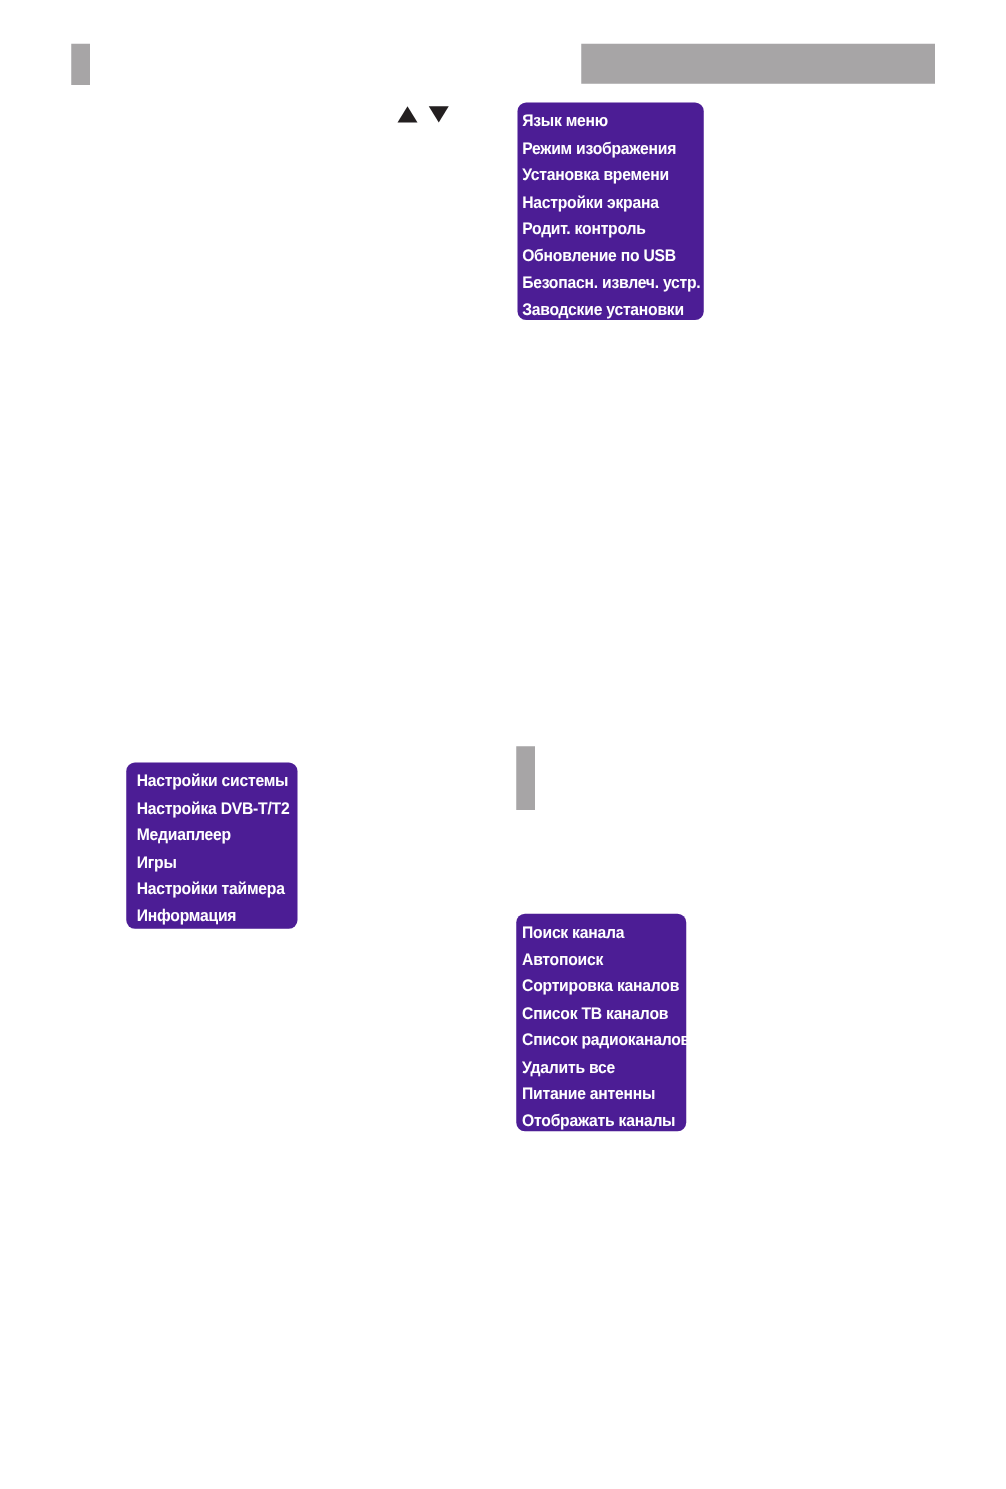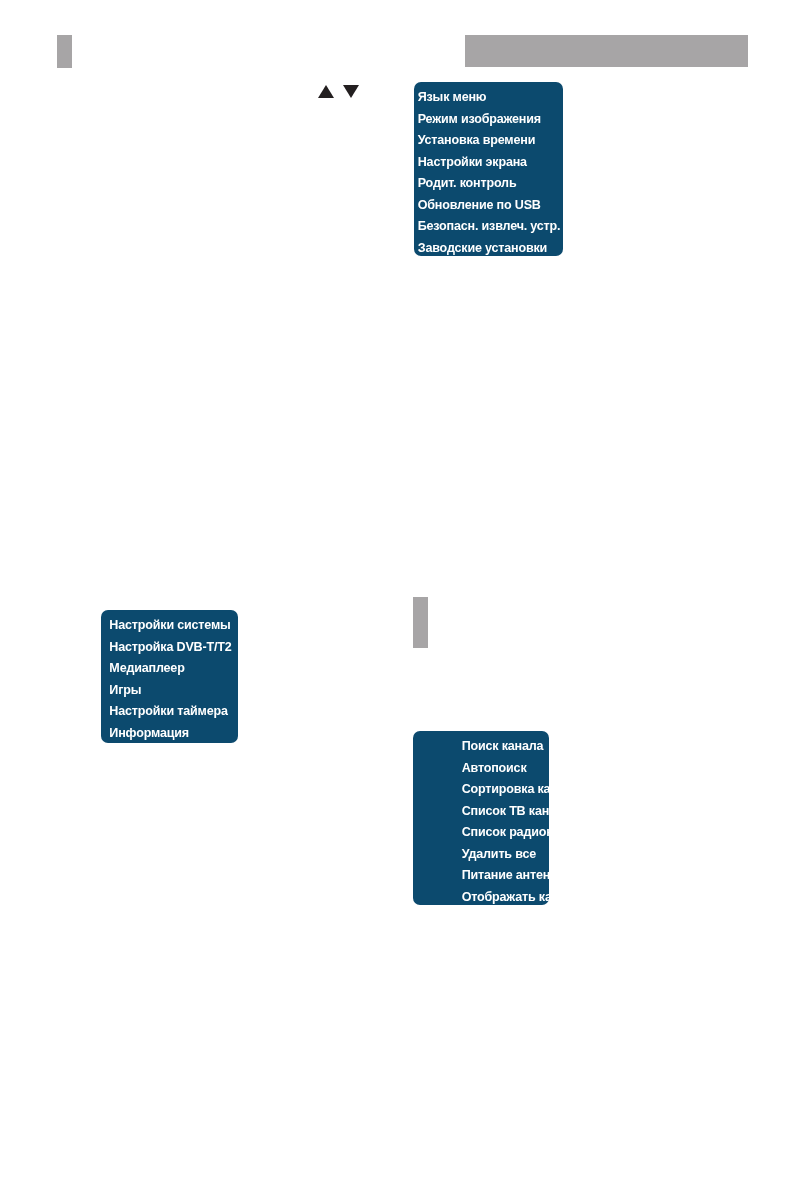--- a/index.html
+++ b/index.html
@@ -60,21 +60,21 @@
   .tri-up {
     border-bottom: 13px solid #231f20;
   }
   .tri-down {
     border-top: 13px solid #231f20;
   }
 
   
   .osd-menu {
     position: absolute;
-    background: #0c4a6e;
+    background: #4c1d95;
     border-radius: 7px;
     box-sizing: border-box;
     padding: 4px 0 4px 0;
   }
   .osd-item {
     color: #ffffff;
     font-family: "Liberation Sans", "DejaVu Sans", sans-serif;
     font-weight: bold;
     font-size: 13.5px;
     line-height: 21.5px;
@@ -100,21 +100,20 @@
     height: 133px;
     margin-left: 44px;
   }
   #menu-main .osd-item { padding-left: 9px; }
 
   #menu-dvb {
     left: 413px;
     top: 731px;
     width: 136px;
     height: 174px;
-    padding-left: 44px;
   }
   #menu-dvb .osd-item { padding-left: 5px; }
 </style>
 </head>
 <body>
 
 <div class="gray-bar" id="header-accent-bar"></div>
 <div class="gray-bar" id="header-banner"></div>
 
 <div id="nav-arrows">

